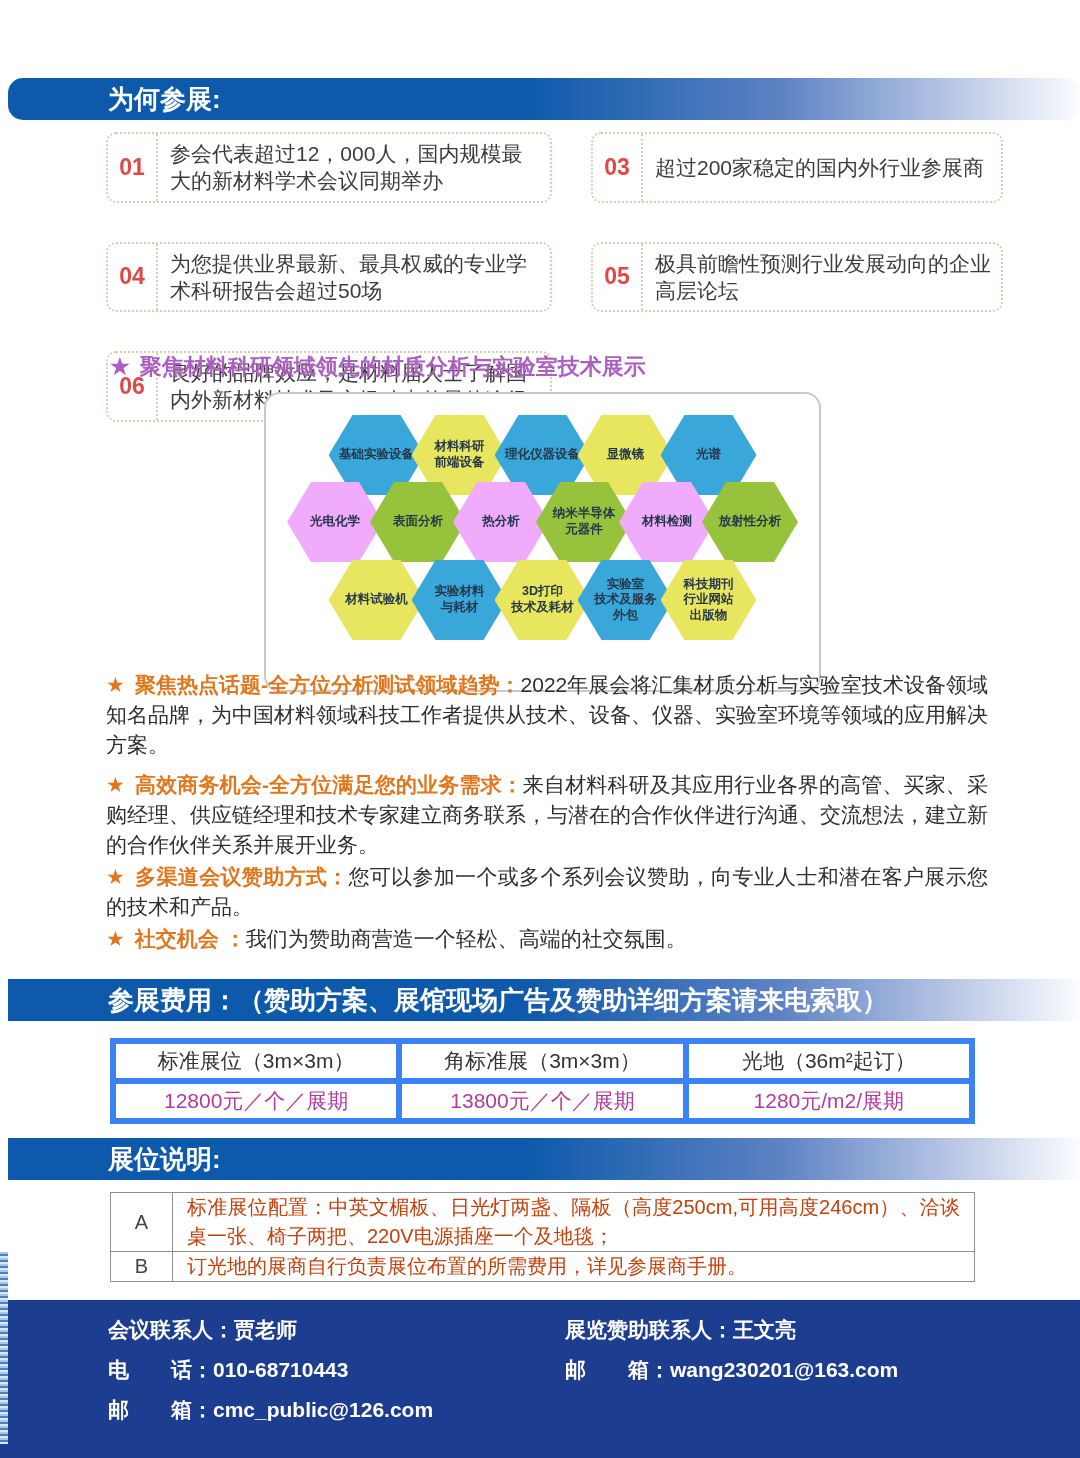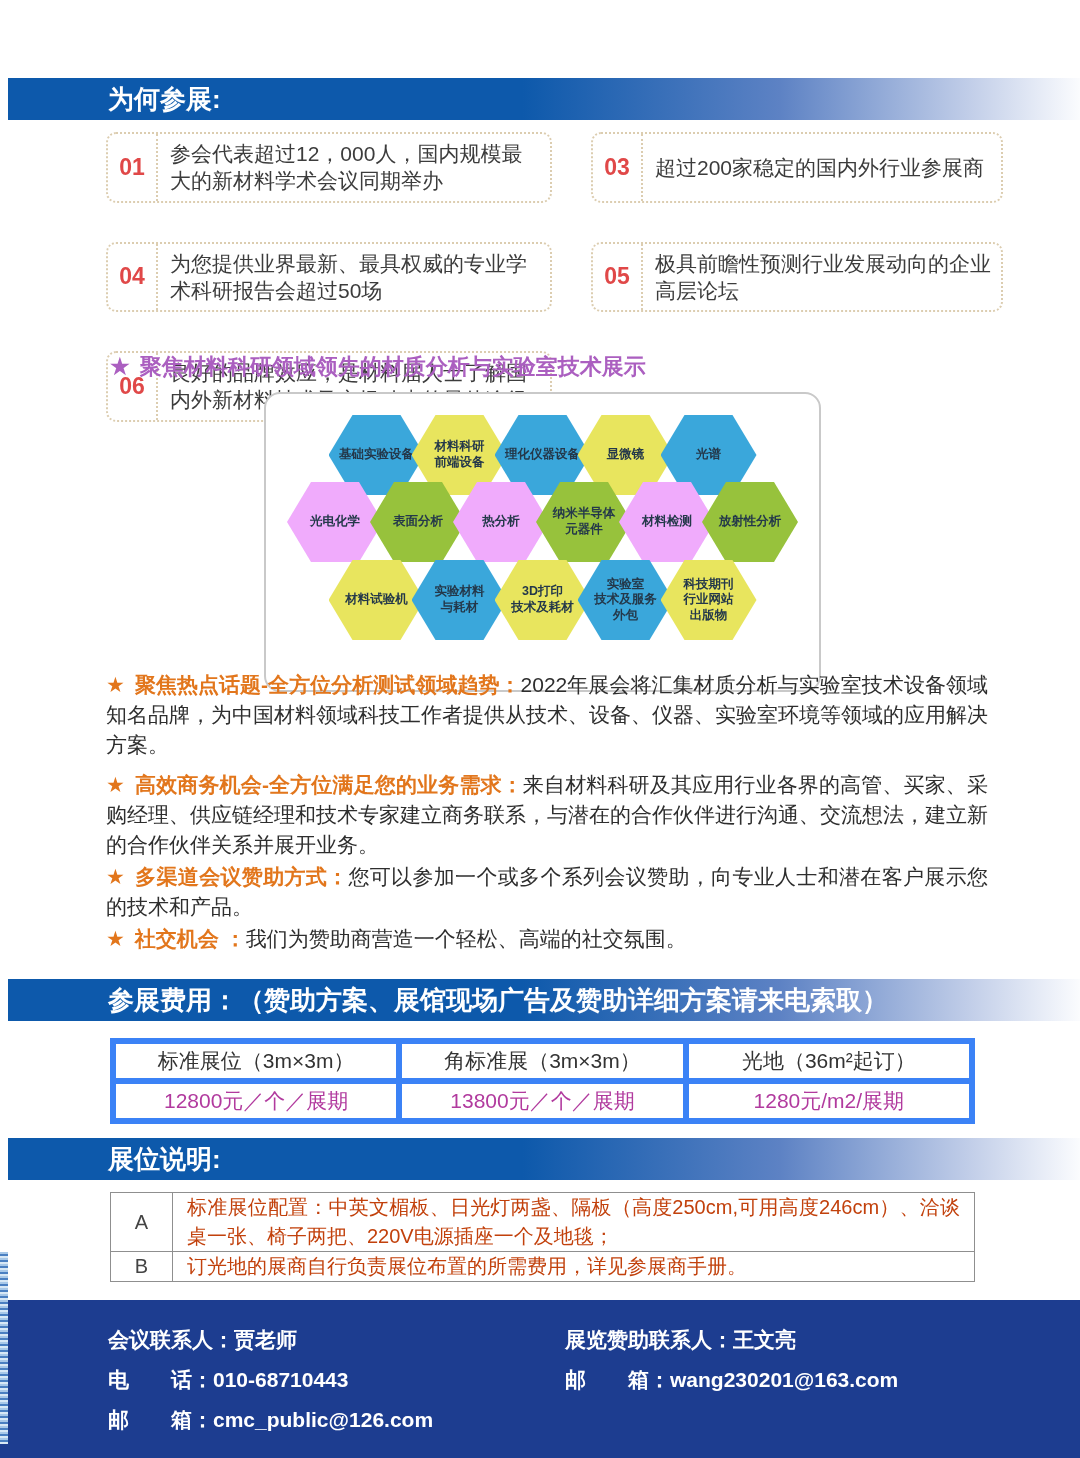--- a/index.html
+++ b/index.html
@@ -17,21 +17,21 @@
     left: 8px;
     width: 1072px;
     height: 42px;
     background: linear-gradient(90deg, #0d59ab 0%, #0d59ab 48%, #5d82c4 72%, #c3cfe9 90%, #fbfcfe 100%);
     color: #ffffff;
     font-weight: bold;
     font-size: 26px;
     line-height: 42px;
     padding-left: 100px;
   }
-  .bar-why   { top: 78px; }
+  .bar-why   { top: 78px; border-radius: 15px; }
   .bar-fees  { top: 979px; }
   .bar-booth { top: 1138px; }
 
   
   .reasons {
     position: absolute;
     top: 132px; left: 106px;
     display: grid;
     grid-template-columns: 446px 412px;
     column-gap: 24px;
@@ -167,21 +167,21 @@
   }
 
   
   .footer {
     position: absolute;
     top: 1300px; left: 0;
     width: 1080px; height: 158px;
     background: #1d3d90;
     color: #ffffff;
   }
-  .footer-col { position: absolute; top: 20px; }
+  .footer-col { position: absolute; top: 10px; }
   .footer-col-left  { left: 108px; }
   .footer-col-right { left: 565px; }
   .footer-line {
     font-size: 21px;
     font-weight: bold;
     line-height: 40px;
     white-space: pre;
   }
 
   

